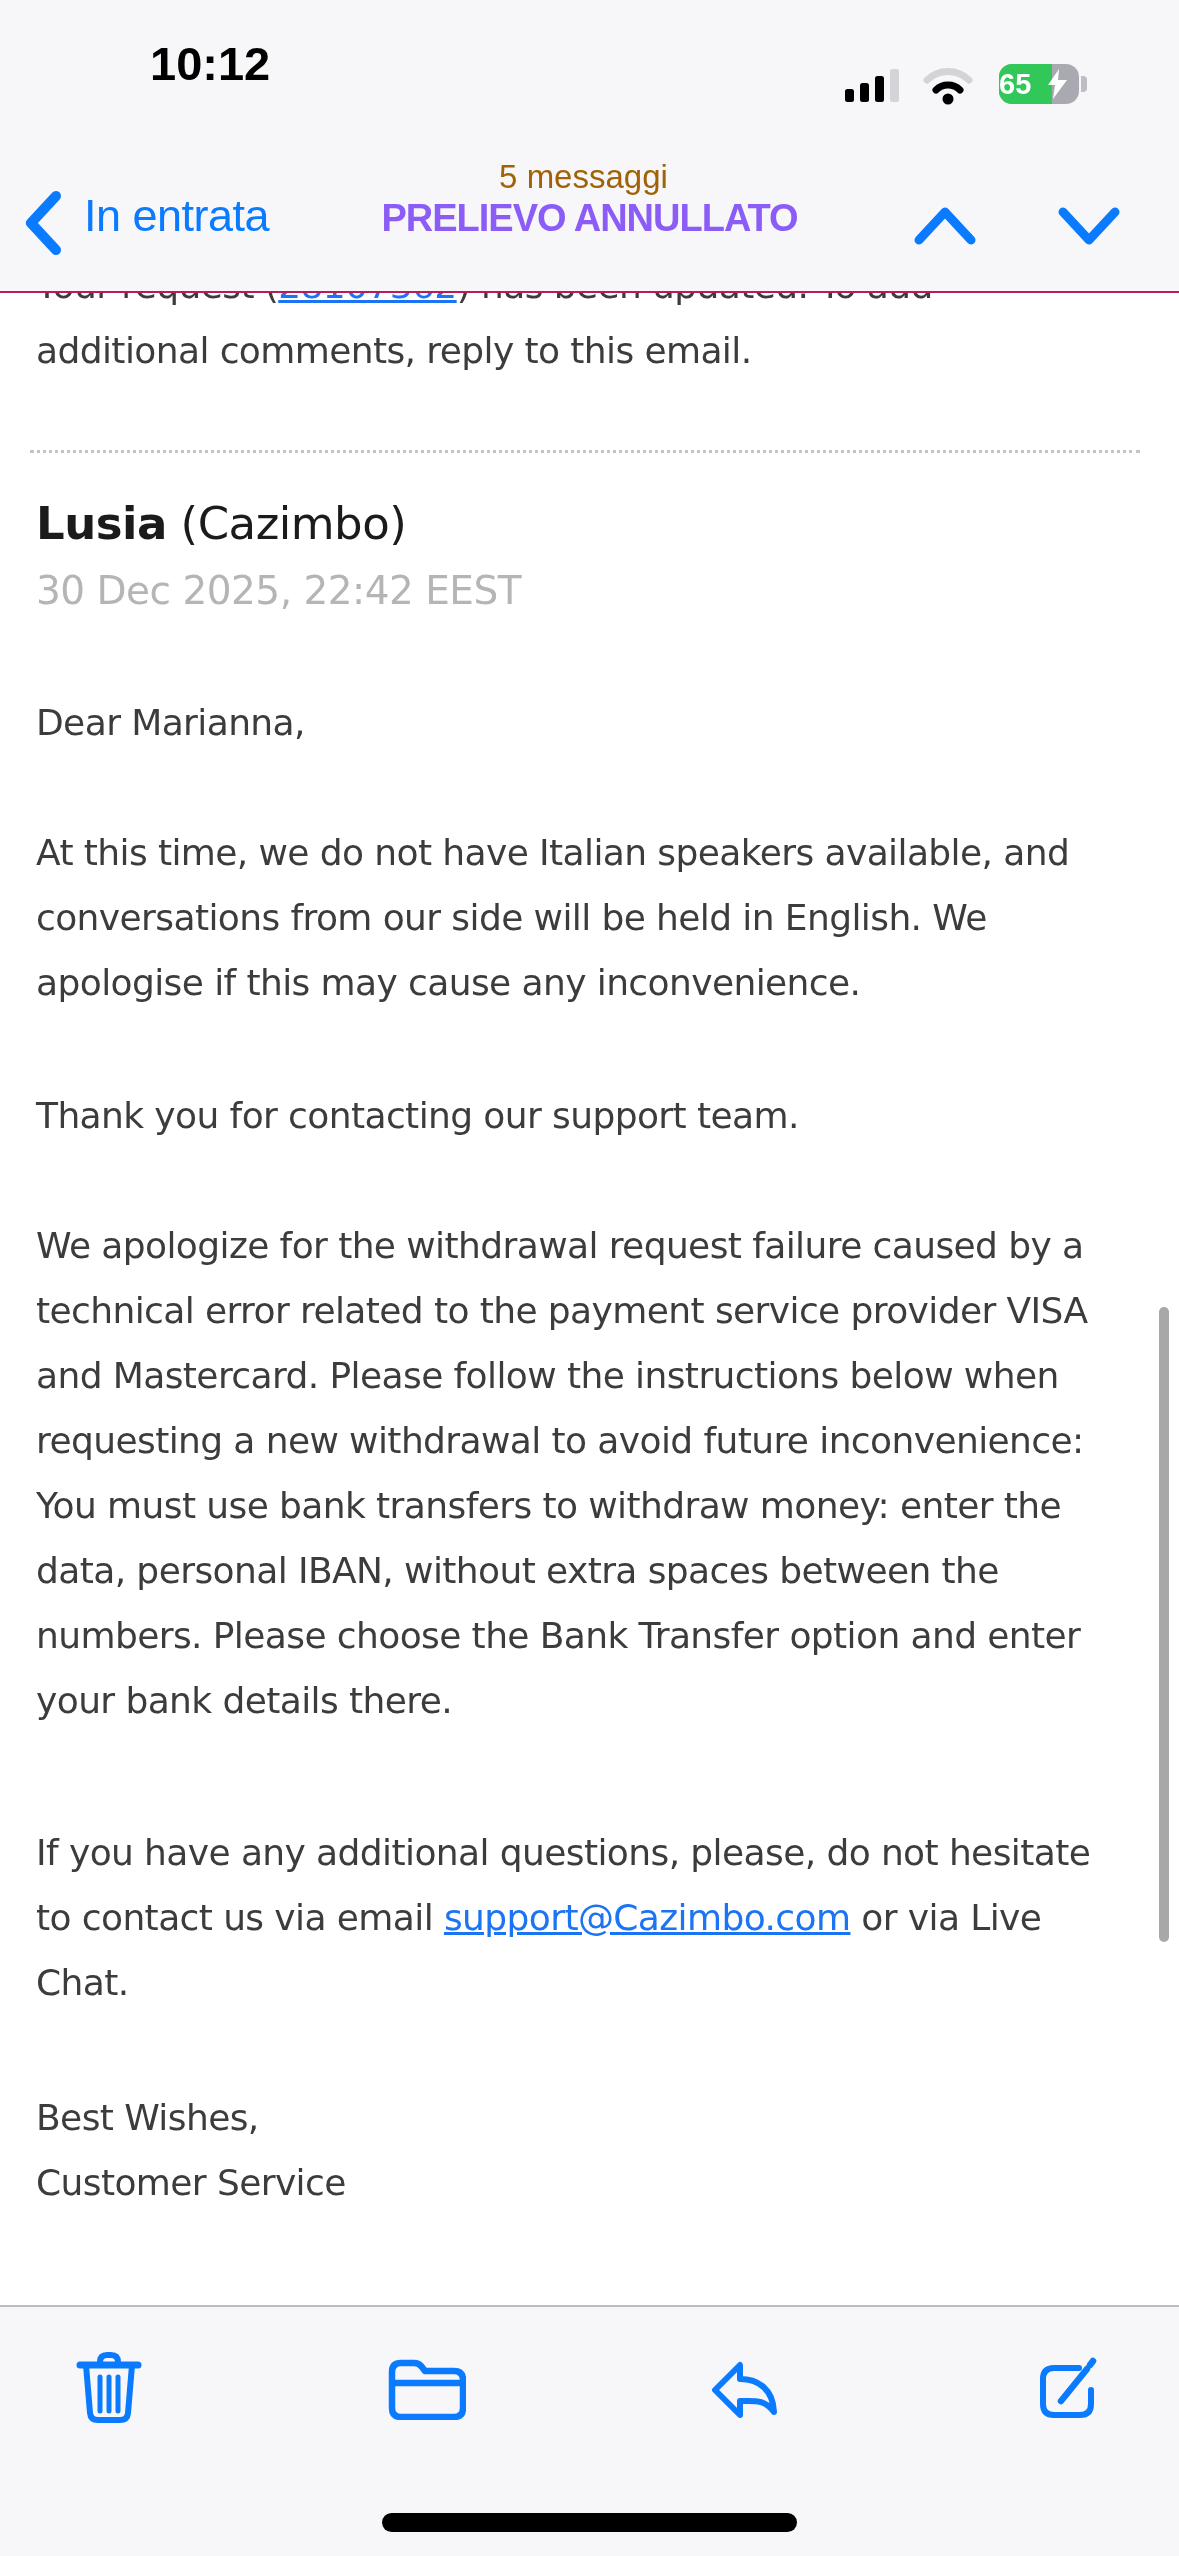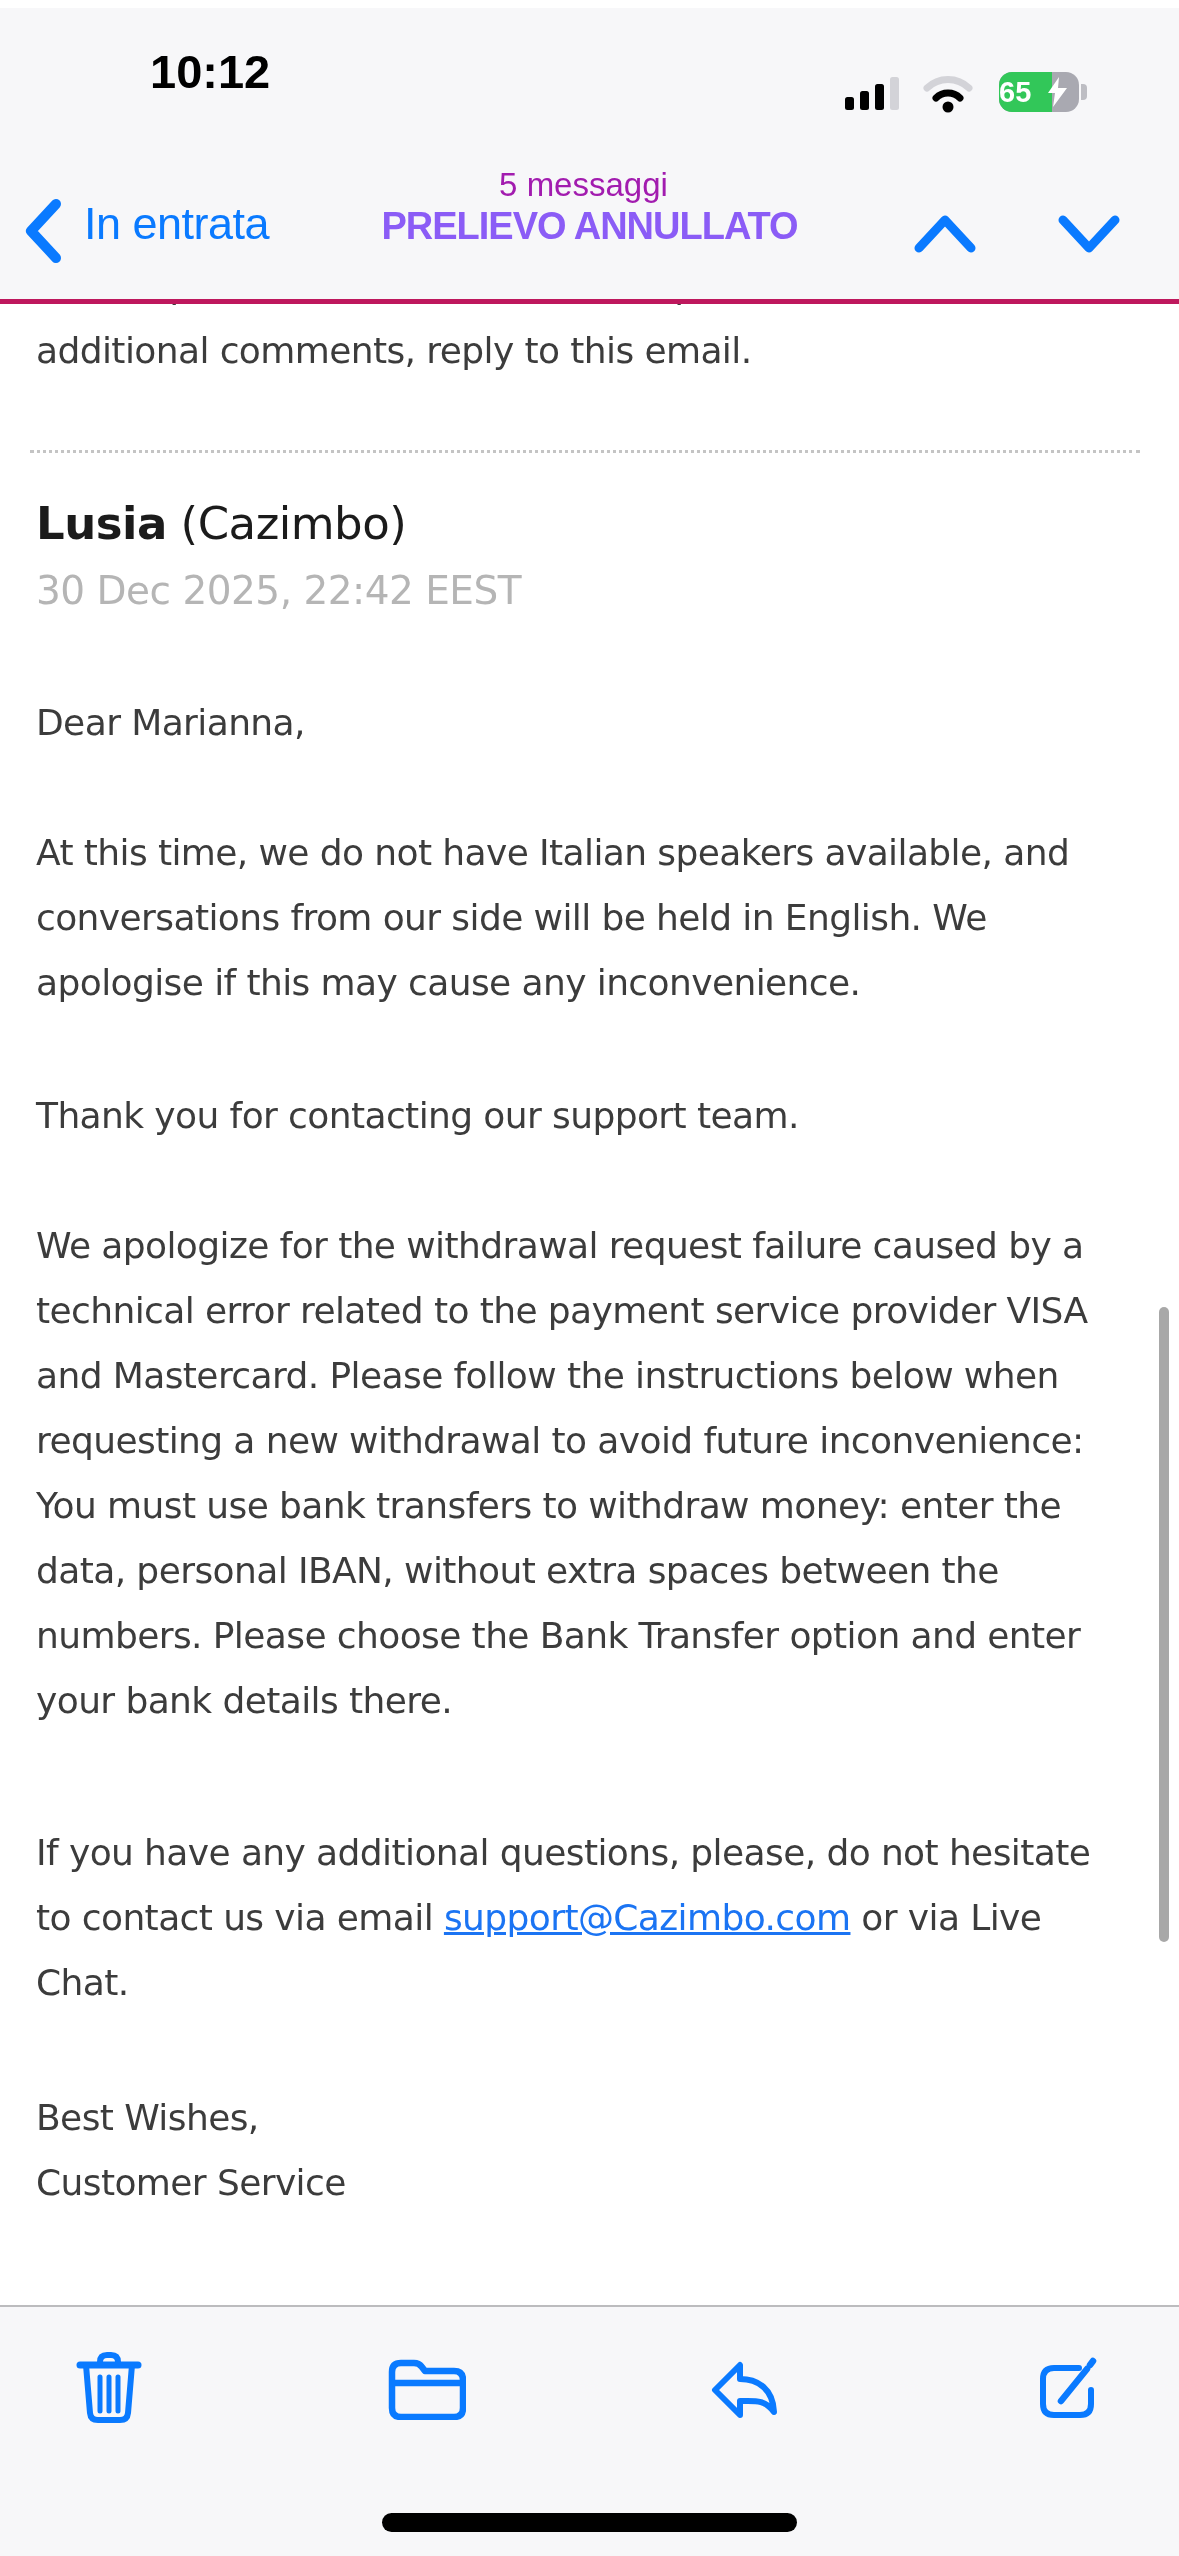--- a/index.html
+++ b/index.html
@@ -2,32 +2,32 @@
 <html><head>
 <meta charset="utf-8">
 <style>
   html,body{margin:0;padding:0;background:#444;}
   .phone{
     position:relative;width:1179px;height:2556px;background:#ffffff;
     font-family:"Liberation Sans",sans-serif;overflow:hidden;margin:0 auto;
   }
   
   .topbar{
-    position:absolute;top:8px;left:0;width:1179px;height:291px;
-    background:#f7f7f9;border-bottom:5px solid #be185d;z-index:20;
+    position:absolute;top:0;left:0;width:1179px;height:291px;
+    background:#f7f7f9;border-bottom:2px solid #be185d;z-index:20;
   }
   .time{position:absolute;left:150px;top:36px;font-size:47px;font-weight:700;color:#000;letter-spacing:0;}
   .sig{position:absolute;left:845px;top:66px;}
   .wifi{position:absolute;left:923px;top:66px;}
   .battery{position:absolute;left:999px;top:64px;width:80px;height:40px;border-radius:13px;overflow:hidden;background:#a9a9b1;}
   .battery .fill{position:absolute;left:0;top:0;height:40px;width:53px;background:#32c759;}
   .battery .pct{position:absolute;left:0;top:0;width:56px;height:40px;line-height:41px;text-align:left;color:#fff;font-size:29px;font-weight:700;}
   .battery .bolt{position:absolute;left:47px;top:5px;}
   .battery-nub{position:absolute;left:1081px;top:76px;width:6px;height:16px;background:#bdbdc3;border-radius:0 4px 4px 0;}
-  .msgcount{position:absolute;left:0;top:158px;width:1167px;text-align:center;font-size:33px;color:#a21caf;}
+  .msgcount{position:absolute;left:0;top:158px;width:1167px;text-align:center;font-size:33px;color:#a16207;}
   .navtitle{position:absolute;left:0;top:197px;width:1179px;text-align:center;font-size:38px;font-weight:700;color:#8b5cf6;letter-spacing:-1px;z-index:2;}
   .backbtn{position:absolute;left:22px;top:190px;height:72px;display:flex;z-index:3;cursor:pointer;}
   .backlabel{font-size:45px;color:#0a7aff;margin-left:22px;letter-spacing:-0.5px;}
   .chevbtn{position:absolute;top:204px;width:64px;height:44px;z-index:3;cursor:pointer;}
   .chev-up{left:913px;}
   .chev-down{left:1057px;}
   
   .btxt{
     position:absolute;left:36px;width:1107px;
     font-family:"DejaVu Sans",sans-serif;font-size:36px;line-height:65px;

